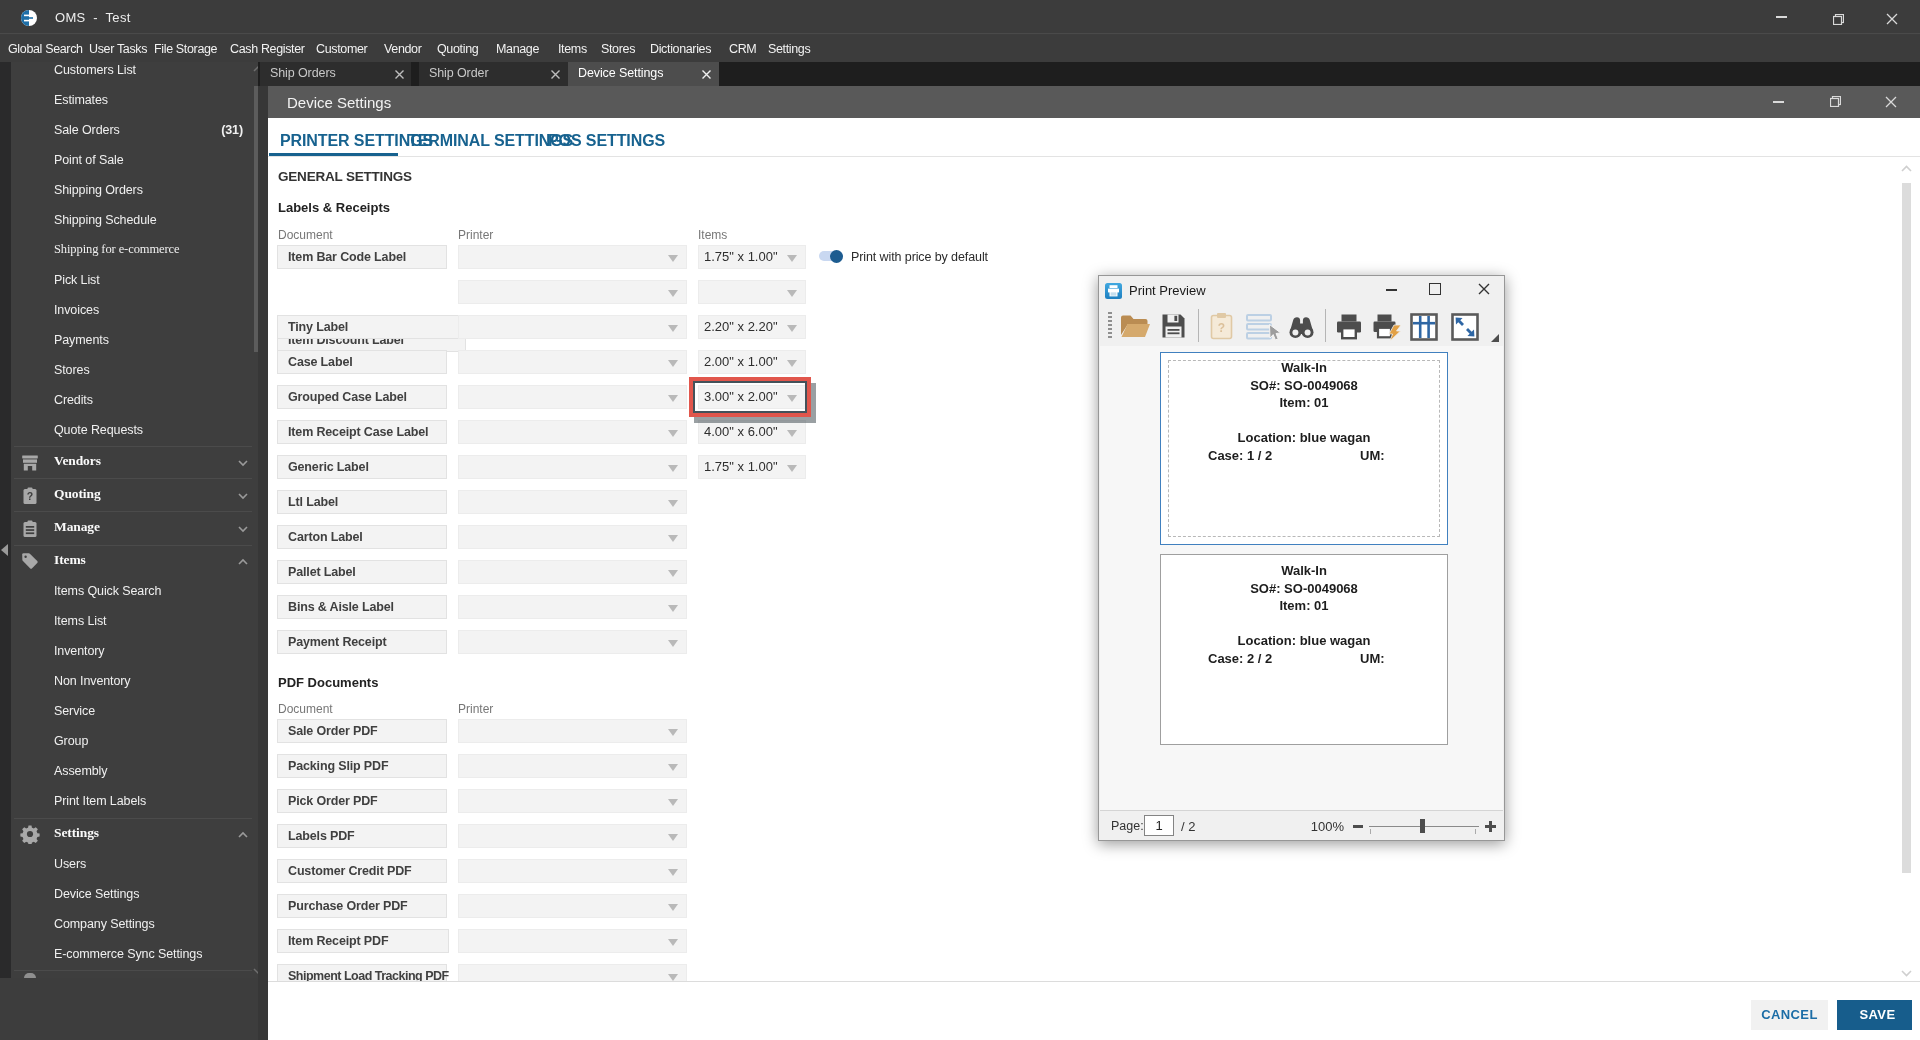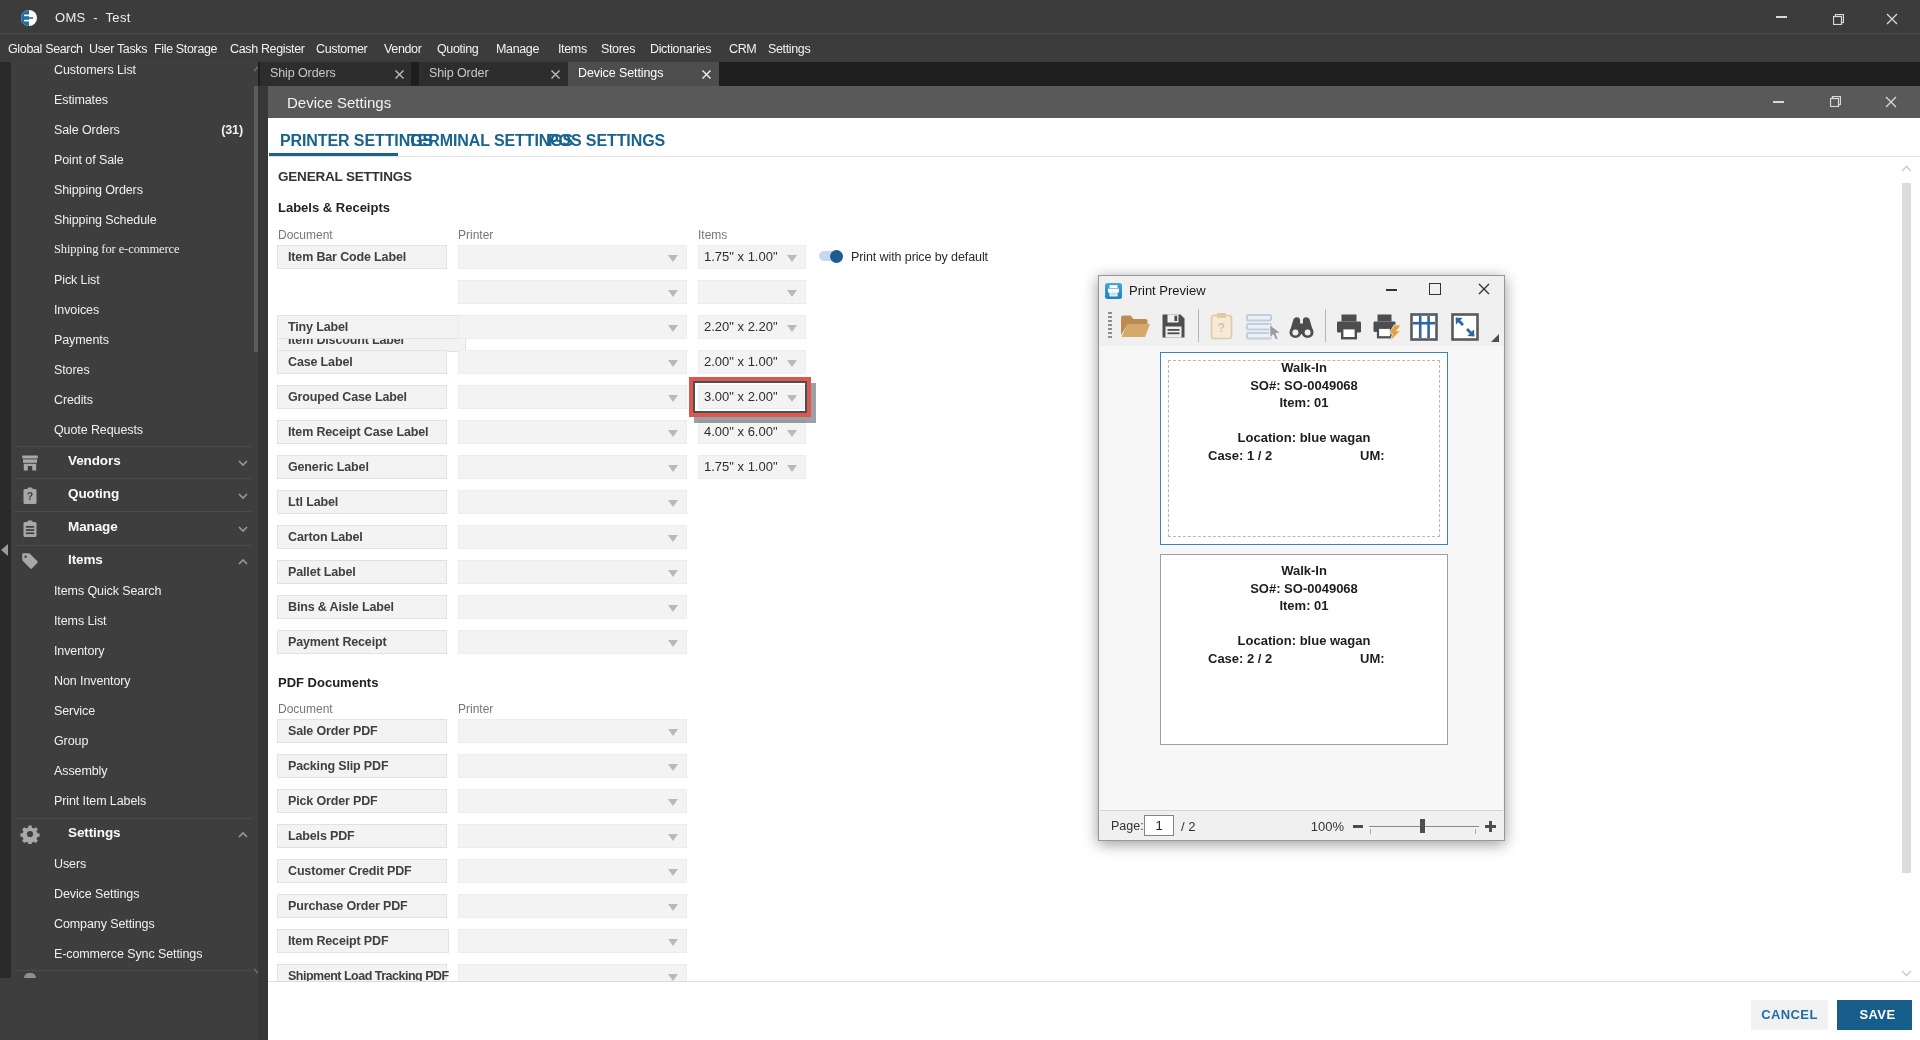--- a/index.html
+++ b/index.html
@@ -11,21 +11,21 @@
 #titlebar { left:0; top:0; width:1920px; height:34px; background:#3c3c3c; border-bottom:1px solid #4a4a4a; }
 #apptitle { left:55px; top:10px; font-size:13px; color:#eeeeee; letter-spacing:.3px; }
 #menubar { left:0; top:35px; width:1920px; height:27px; background:#3c3c3c; }
 .menu { position:absolute; top:42px; font-size:12.5px; color:#f2f2f2; white-space:nowrap; letter-spacing:-0.35px; }
 
 
 #leftstrip { left:0; top:62px; width:11px; height:916px; background:#2a2a2b; }
 #sidebar { left:11px; top:62px; width:247px; height:916px; background:#3e3e3e; }
 #userarea { left:0; top:978px; width:258px; height:62px; background:#303030; }
 .snav { position:absolute; left:43px; font-size:12.5px; letter-spacing:-0.1px; color:#f0f0f0; white-space:nowrap; }
-.shead { position:absolute; left:57px; font-size:13.5px; letter-spacing:-0.1px; font-weight:bold; color:#fafafa; white-space:nowrap; }
+.shead { position:absolute; left:43px; font-size:13.5px; letter-spacing:-0.1px; font-weight:bold; color:#fafafa; white-space:nowrap;font-family:Liberation Serif, serif; }
 .sdiv { position:absolute; left:3px; width:238px; height:1px; background:#4b4b4b; }
 .chev { position:absolute; left:226px; width:12px; height:12px; }
 .chev svg, .icn svg { display:block; }
 .icn { position:absolute; left:9px; width:20px; height:20px; }
 
 
 #tabstrip { left:258px; top:62px; width:1662px; height:24px; background:#1e1e1e; }
 .tab { position:absolute; top:0; height:24px; background:#2d2d2d; color:#c9c9c9; font-size:12.5px; letter-spacing:-0.1px; }
 .tab.active { background:#4d4d4d; color:#ffffff; }
 .tab span.lbl { position:absolute; left:10px; top:4px; }

